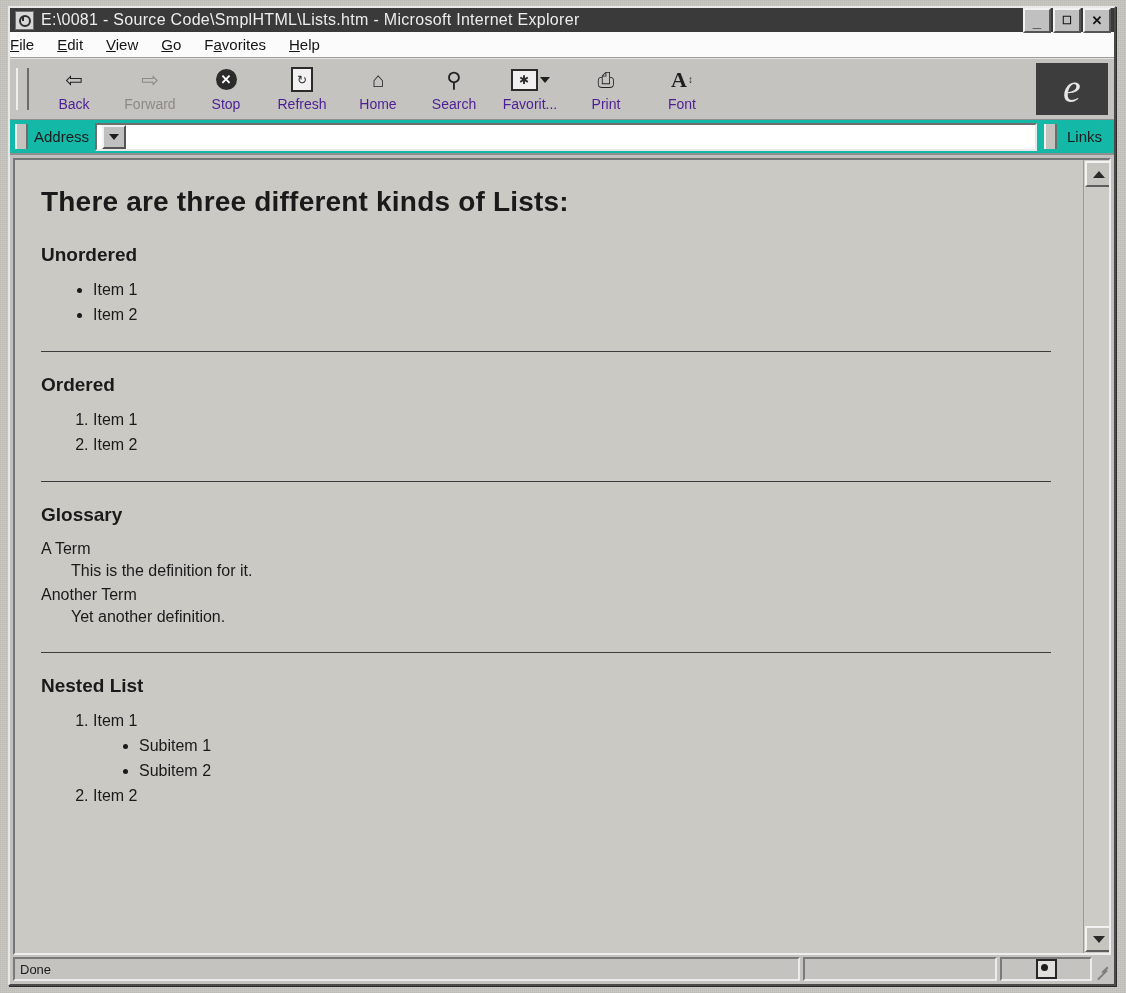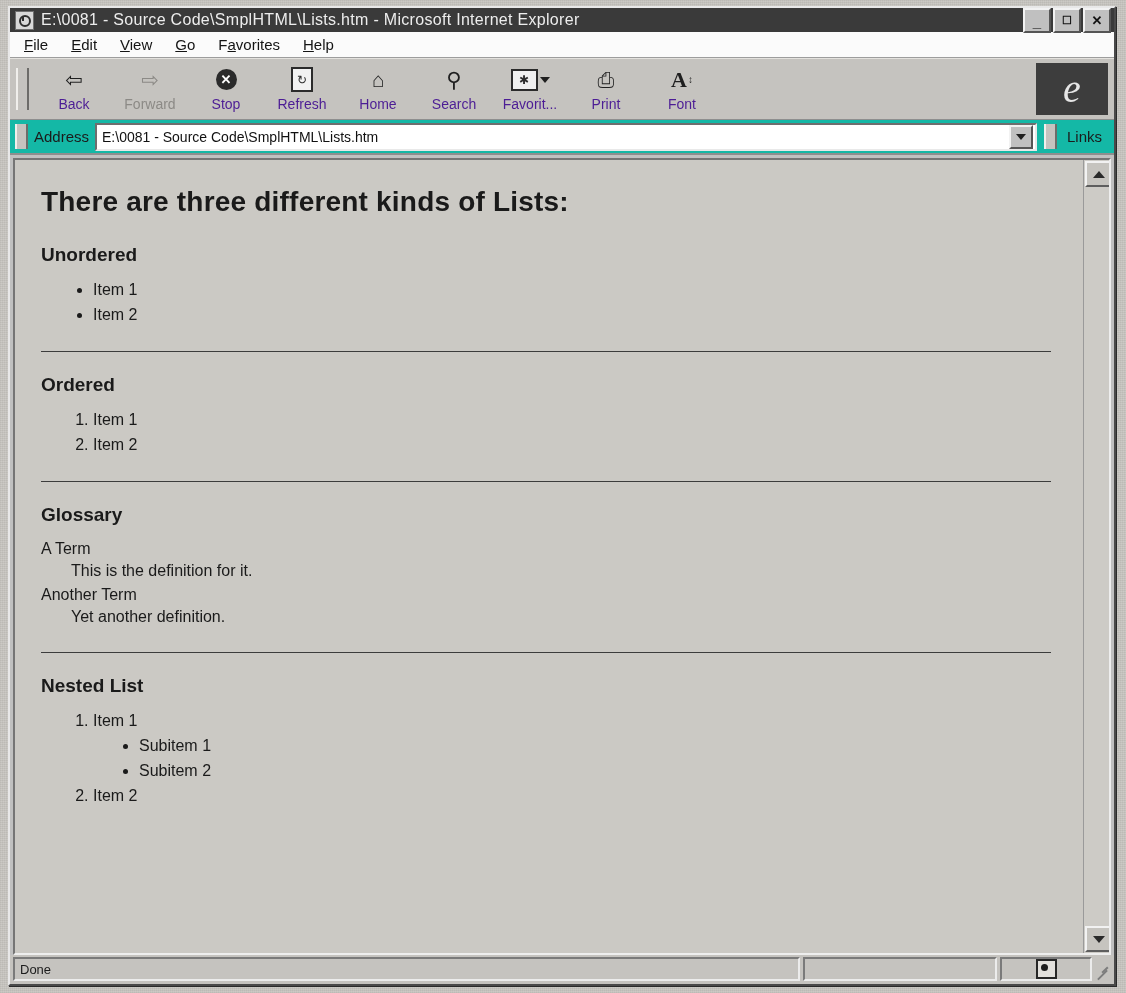--- a/index.html
+++ b/index.html
@@ -111,21 +111,21 @@
   }
   .winbtn.min span { align-items: flex-end; padding-bottom: 2px; font-size: 15px; }
   #btn-max span { font-size: 11px; }
 
   
   #menubar {
     height: 25px;
     background: #fbfbfb;
     display: flex;
     align-items: center;
-    padding-left: 14px;
+    padding-left: 0;
     border-bottom: 1px solid #9d9d9d;
     flex: none;
   }
   .menu-item {
     font-size: 15px;
     color: #141414;
     margin-right: 23px;
     cursor: default;
     white-space: nowrap;
   }
@@ -520,21 +520,20 @@
           <div class="tlabel">Font</div>
         </div>
       </div>
     <div id="ie-logo">e</div>
   </div>
 
   <div id="addressbar">
     <div class="gripper small"></div>
     <div id="address-label">Address</div>
     <div id="address-field">
-      <div id="address-value">E:\0081 - Source Code\SmplHTML\Lists.htm</div>
       <div id="address-dropdown">
         <span class="caret"></span>
       </div>
     </div>
     <div class="gripper small"></div>
     <div id="links-label">Links</div>
   </div>
 
   <div id="docarea">
     <div id="page">

